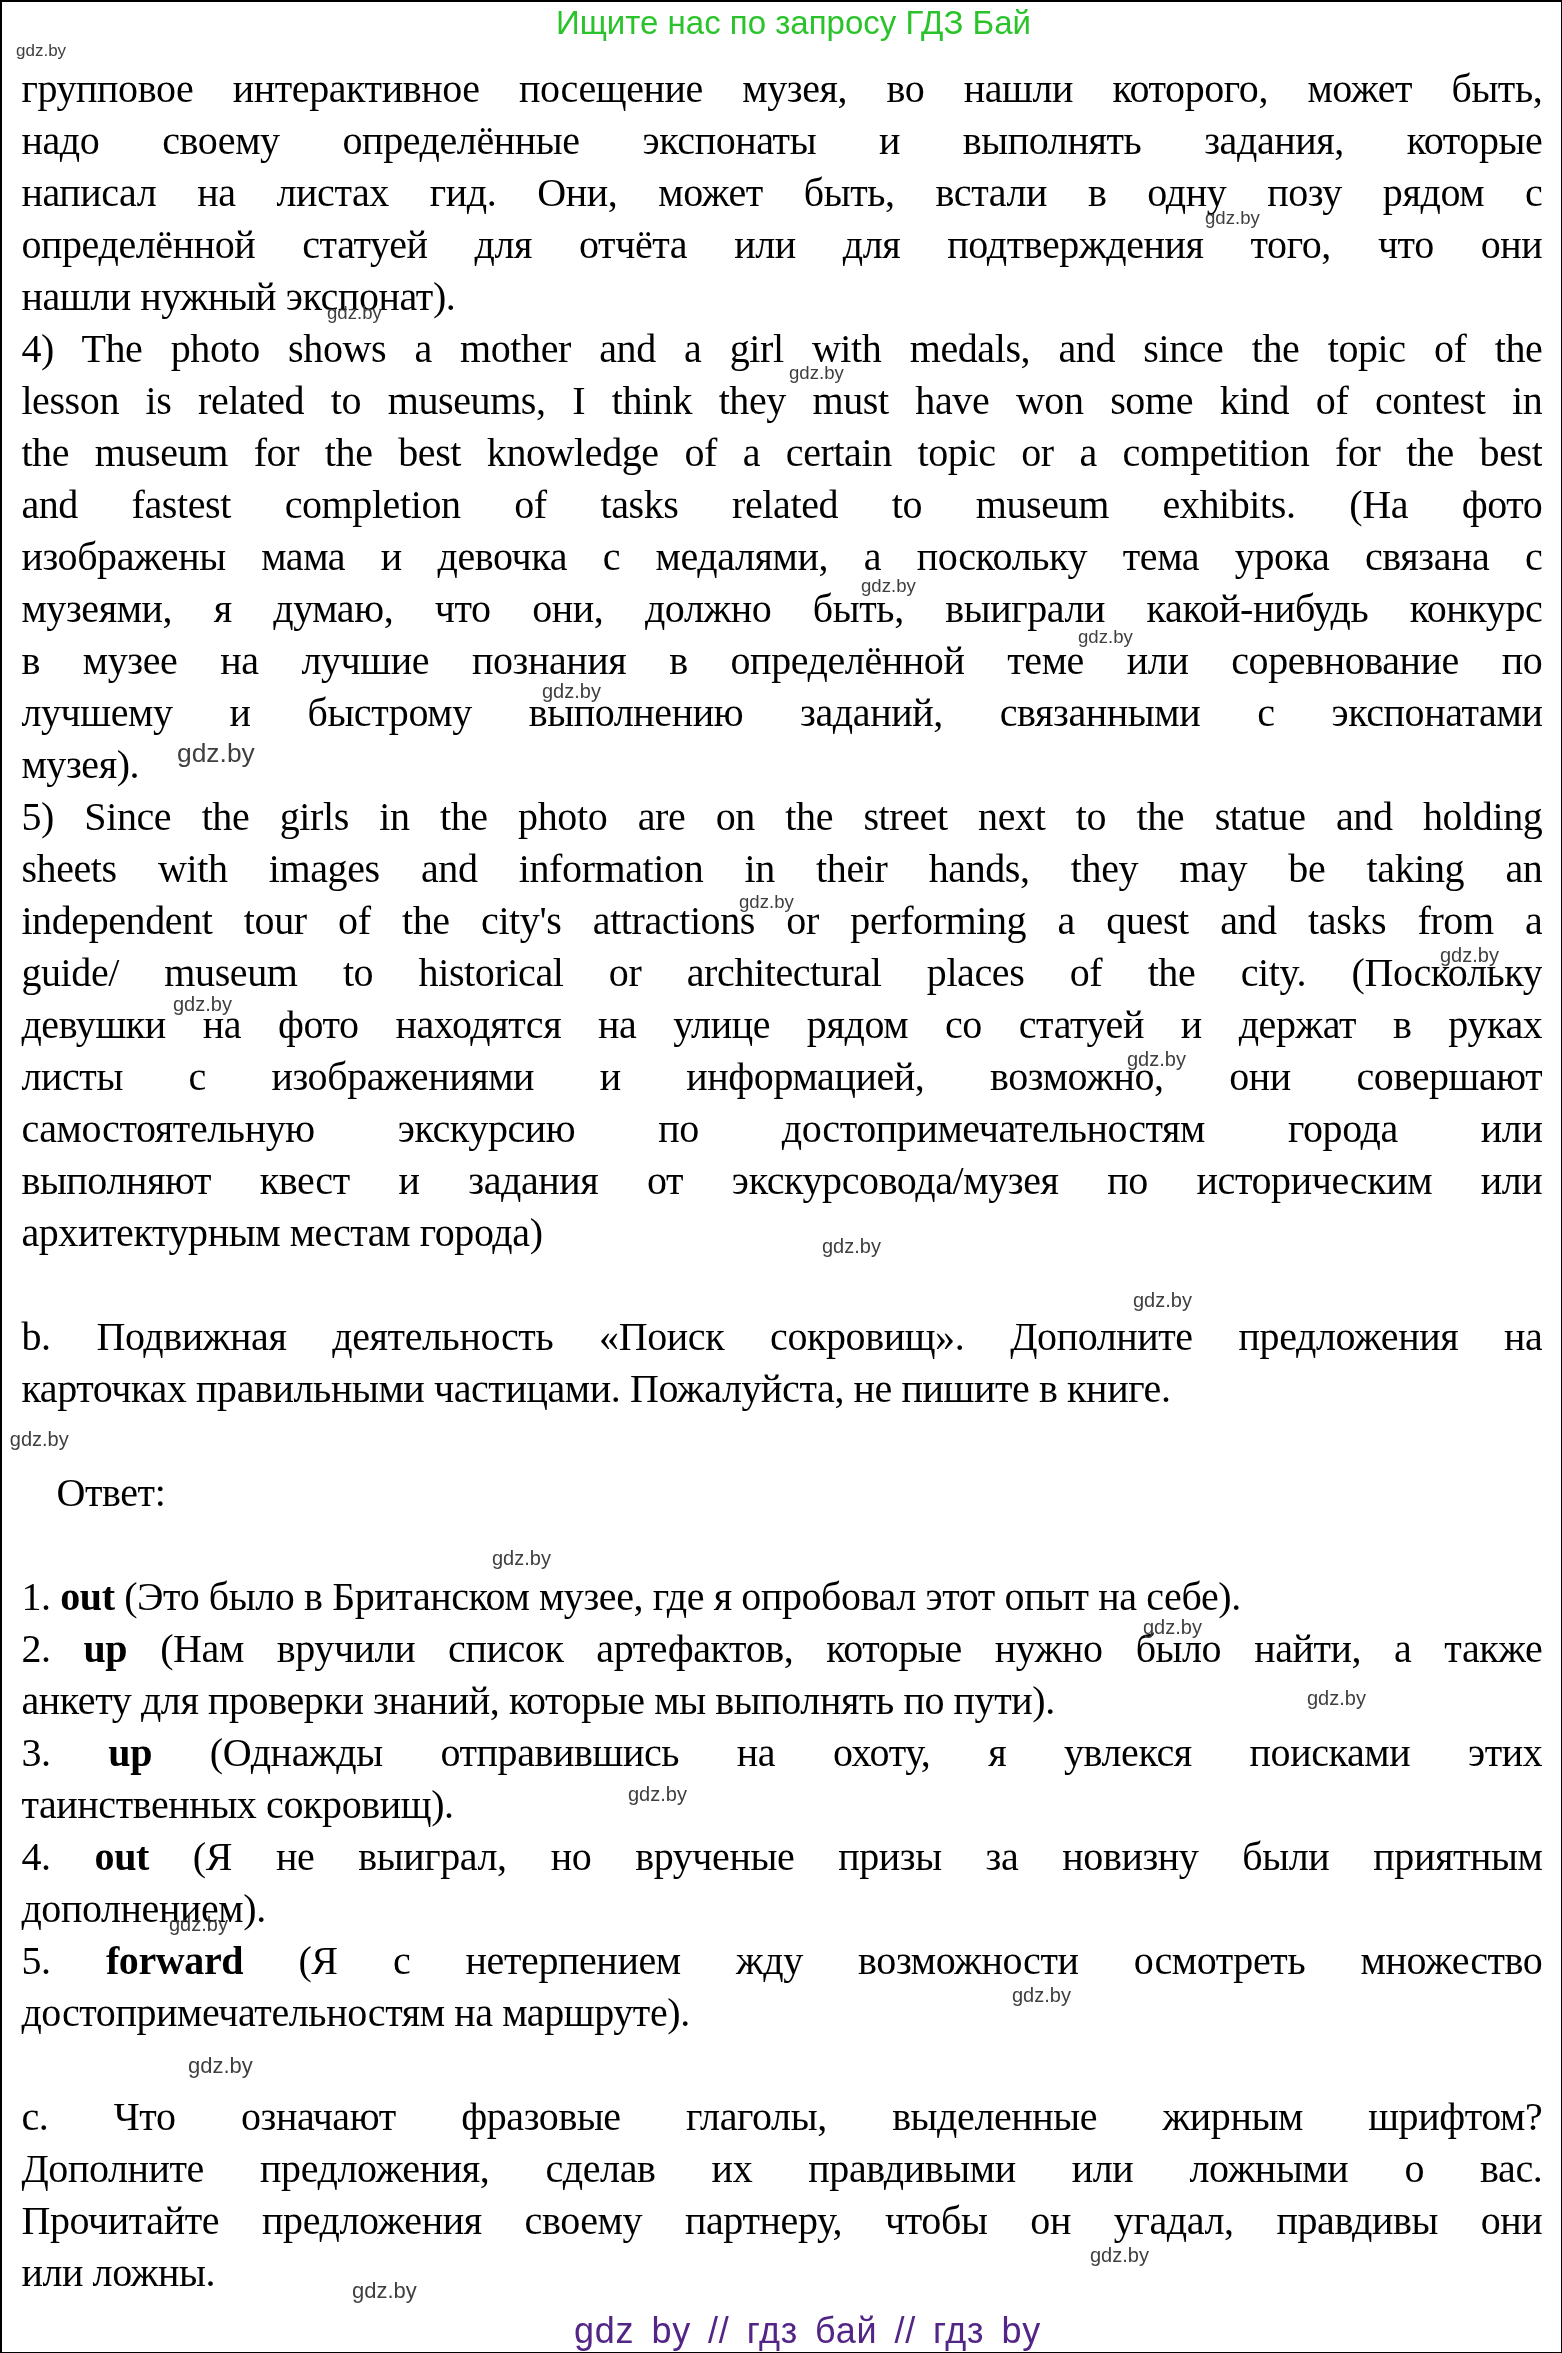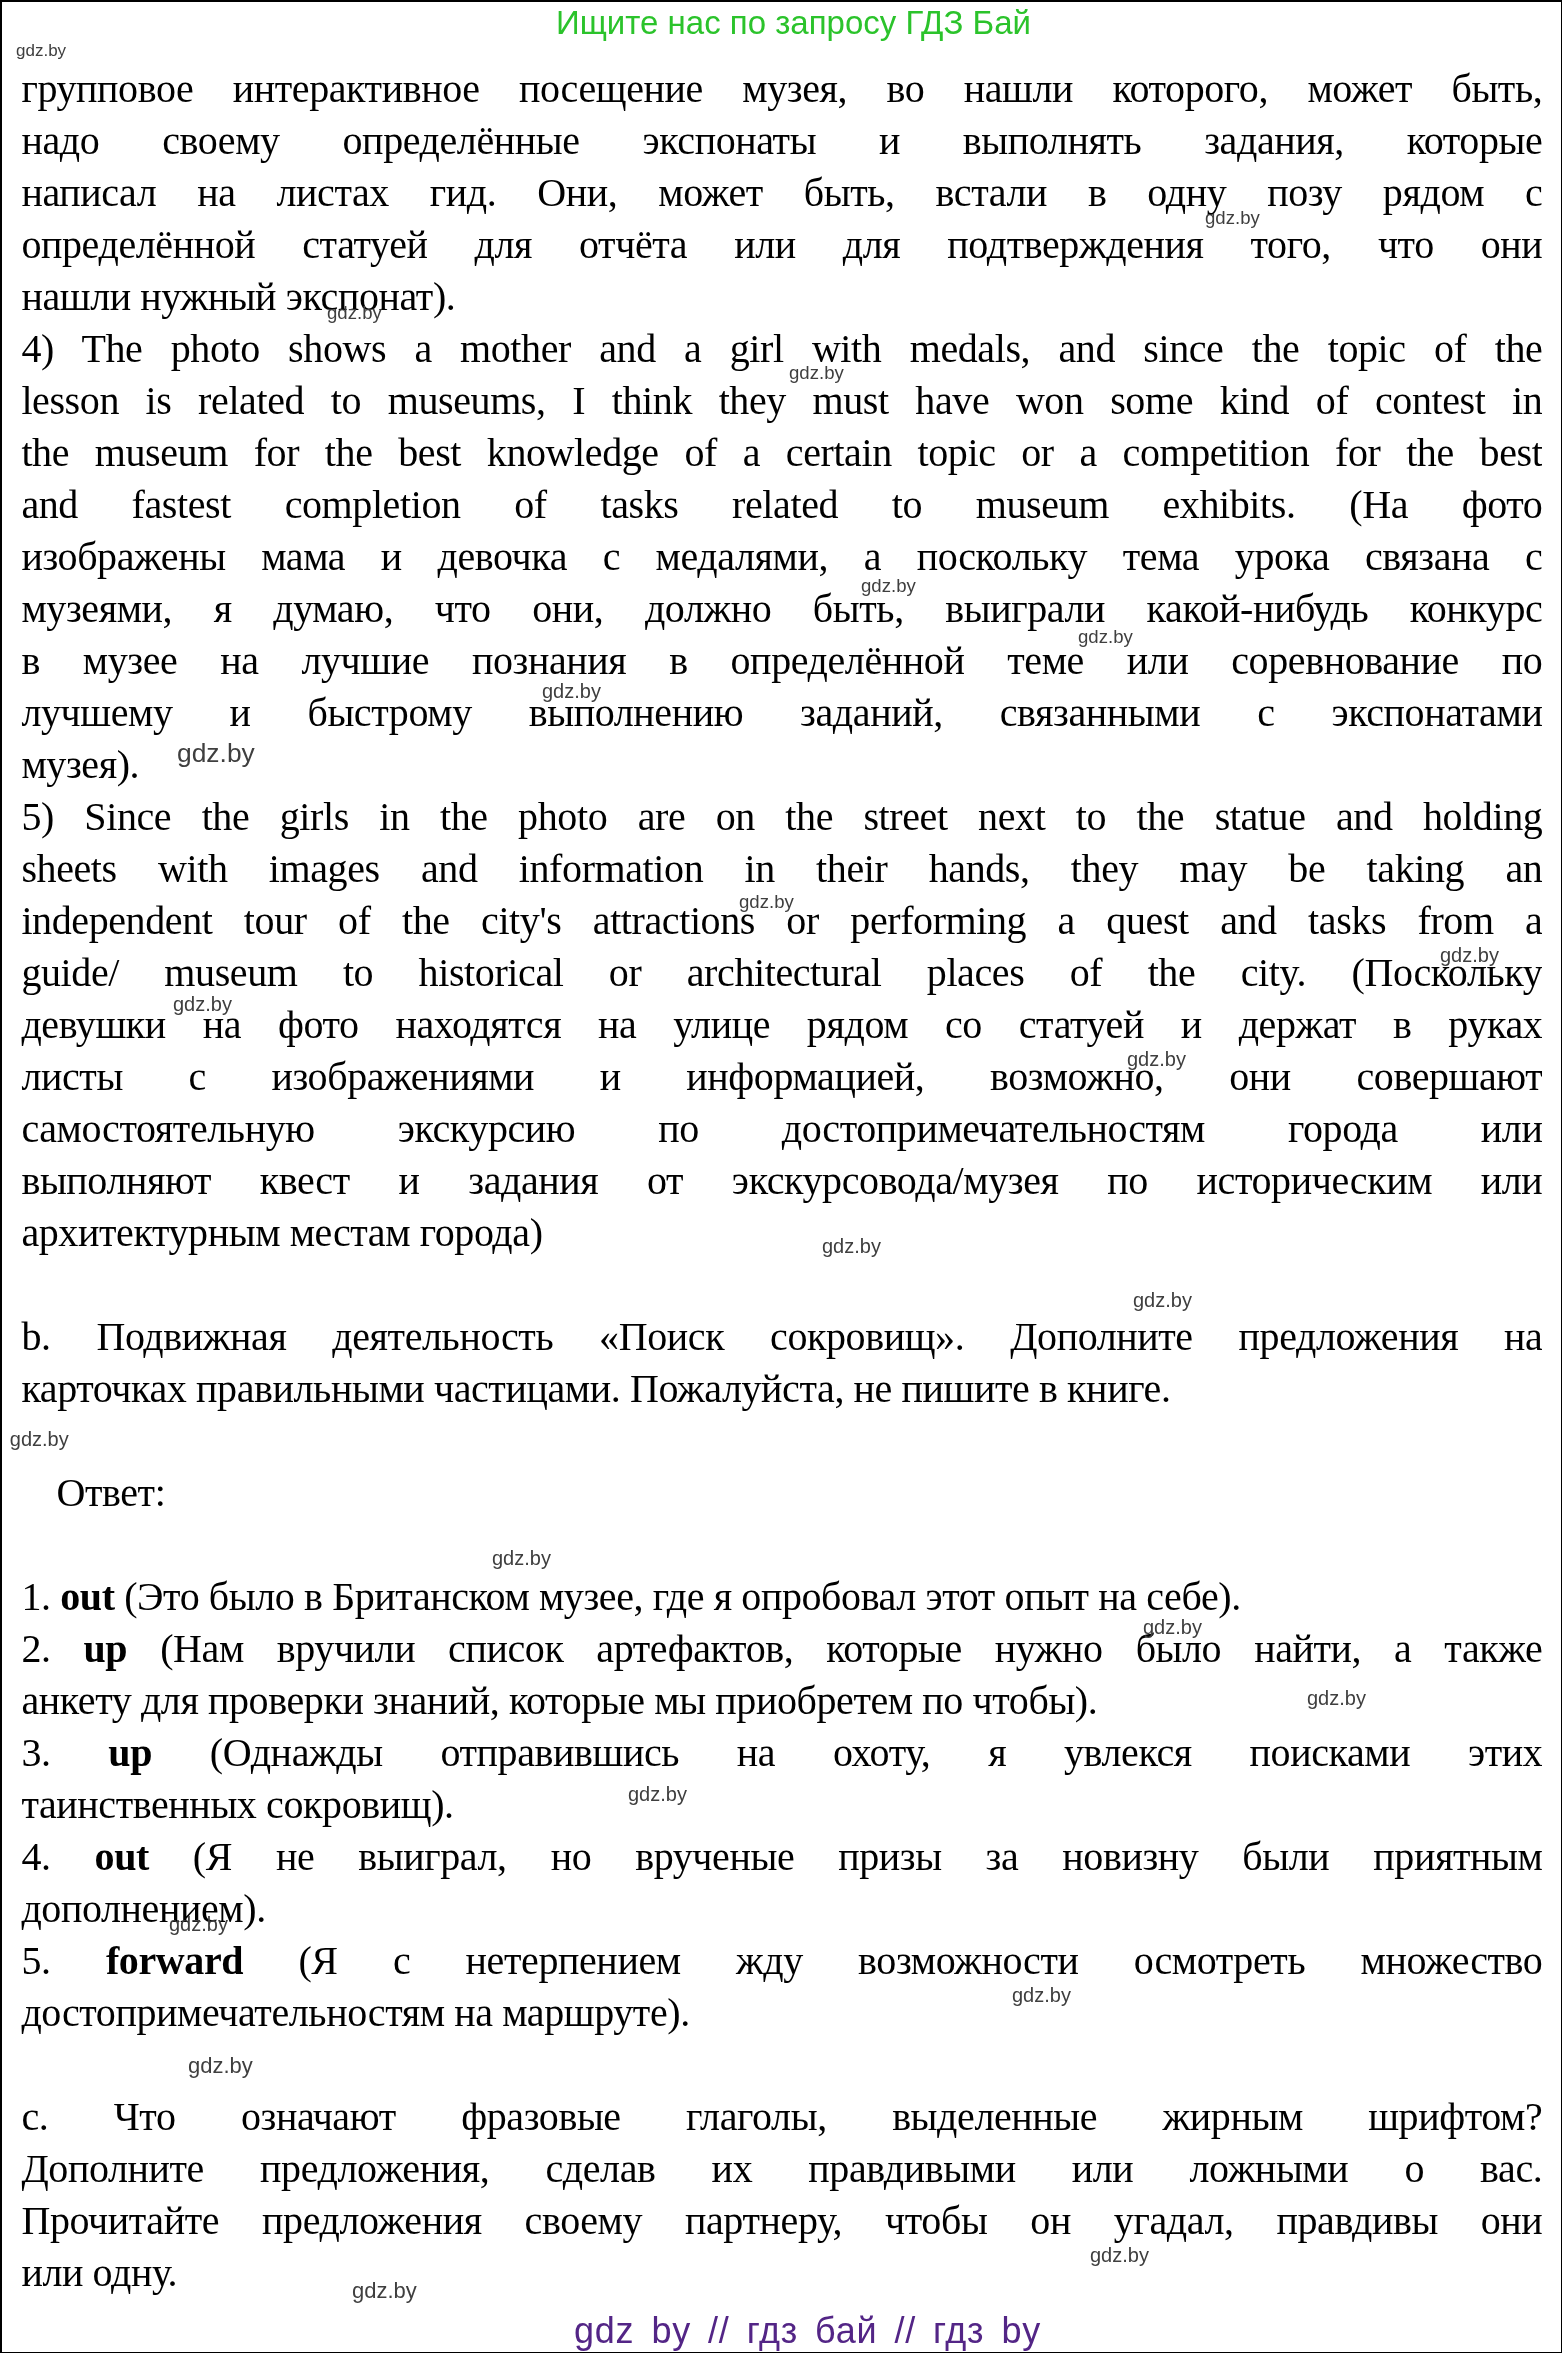--- a/index.html
+++ b/index.html
@@ -79,32 +79,32 @@
       <div class="ln just"><span class="">выполняют квест и задания от экскурсовода/музея по историческим или</span></div>
       <div class="ln"><span class="">архитектурным местам города)</span></div>
       <div class="ln blank"></div>
       <div class="ln just"><span class="">b. Подвижная деятельность «Поиск сокровищ». Дополните предложения на</span></div>
       <div class="ln"><span class="">карточках правильными частицами. Пожалуйста, не пишите в книге.</span></div>
       <div class="ln blank"></div>
       <div class="ln" style="padding-left: 35px;"><span class="">Ответ:</span></div>
       <div class="ln blank"></div>
       <div class="ln"><span class="">1. </span><span class="b">out</span><span class=""> (Это было в Британском музее, где я опробовал этот опыт на себе).</span></div>
       <div class="ln just"><span class="">2. </span><span class="b">up</span><span class=""> (Нам вручили список артефактов, которые нужно было найти, а также</span></div>
-      <div class="ln"><span class="">анкету для проверки знаний, которые мы приобретем по чтобы).</span></div>
+      <div class="ln"><span class="">анкету для проверки знаний, которые мы выполнять по пути).</span></div>
       <div class="ln just"><span class="">3. </span><span class="b">up</span><span class=""> (Однажды отправившись на охоту, я увлекся поисками этих</span></div>
       <div class="ln"><span class="">таинственных сокровищ).</span></div>
       <div class="ln just"><span class="">4. </span><span class="b">out</span><span class=""> (Я не выиграл, но врученые призы за новизну были приятным</span></div>
       <div class="ln"><span class="">дополнением).</span></div>
       <div class="ln just"><span class="">5. </span><span class="b">forward</span><span class=""> (Я с нетерпением жду возможности осмотреть множество</span></div>
       <div class="ln"><span class="">достопримечательностям на маршруте).</span></div>
       <div class="ln blank"></div>
       <div class="ln just"><span class="">c. Что означают фразовые глаголы, выделенные жирным шрифтом?</span></div>
       <div class="ln just"><span class="">Дополните предложения, сделав их правдивыми или ложными о вас.</span></div>
       <div class="ln just"><span class="">Прочитайте предложения своему партнеру, чтобы он угадал, правдивы они</span></div>
-      <div class="ln"><span class="">или одну.</span></div>
+      <div class="ln"><span class="">или ложны.</span></div>
     </div>
   <div class="wm-layer">
       <span class="wm" style="left: 14px; top: 40px; font-size: 17px; color: rgb(63, 63, 63);">gdz.by</span>
       <span class="wm" style="left: 1203px; top: 207px; font-size: 18.6px; color: rgb(63, 63, 63);">gdz.by</span>
       <span class="wm" style="left: 325px; top: 302px; font-size: 18.6px; color: rgb(63, 63, 63);">gdz.by</span>
       <span class="wm" style="left: 787px; top: 362px; font-size: 18.6px; color: rgb(63, 63, 63);">gdz.by</span>
       <span class="wm" style="left: 859px; top: 575px; font-size: 18.6px; color: rgb(63, 63, 63);">gdz.by</span>
       <span class="wm" style="left: 1076px; top: 626px; font-size: 18.6px; color: rgb(63, 63, 63);">gdz.by</span>
       <span class="wm" style="left: 540px; top: 679px; font-size: 20px; color: rgb(63, 63, 63);">gdz.by</span>
       <span class="wm" style="left: 175px; top: 738px; font-size: 26.4px; color: rgb(63, 63, 63);">gdz.by</span>

